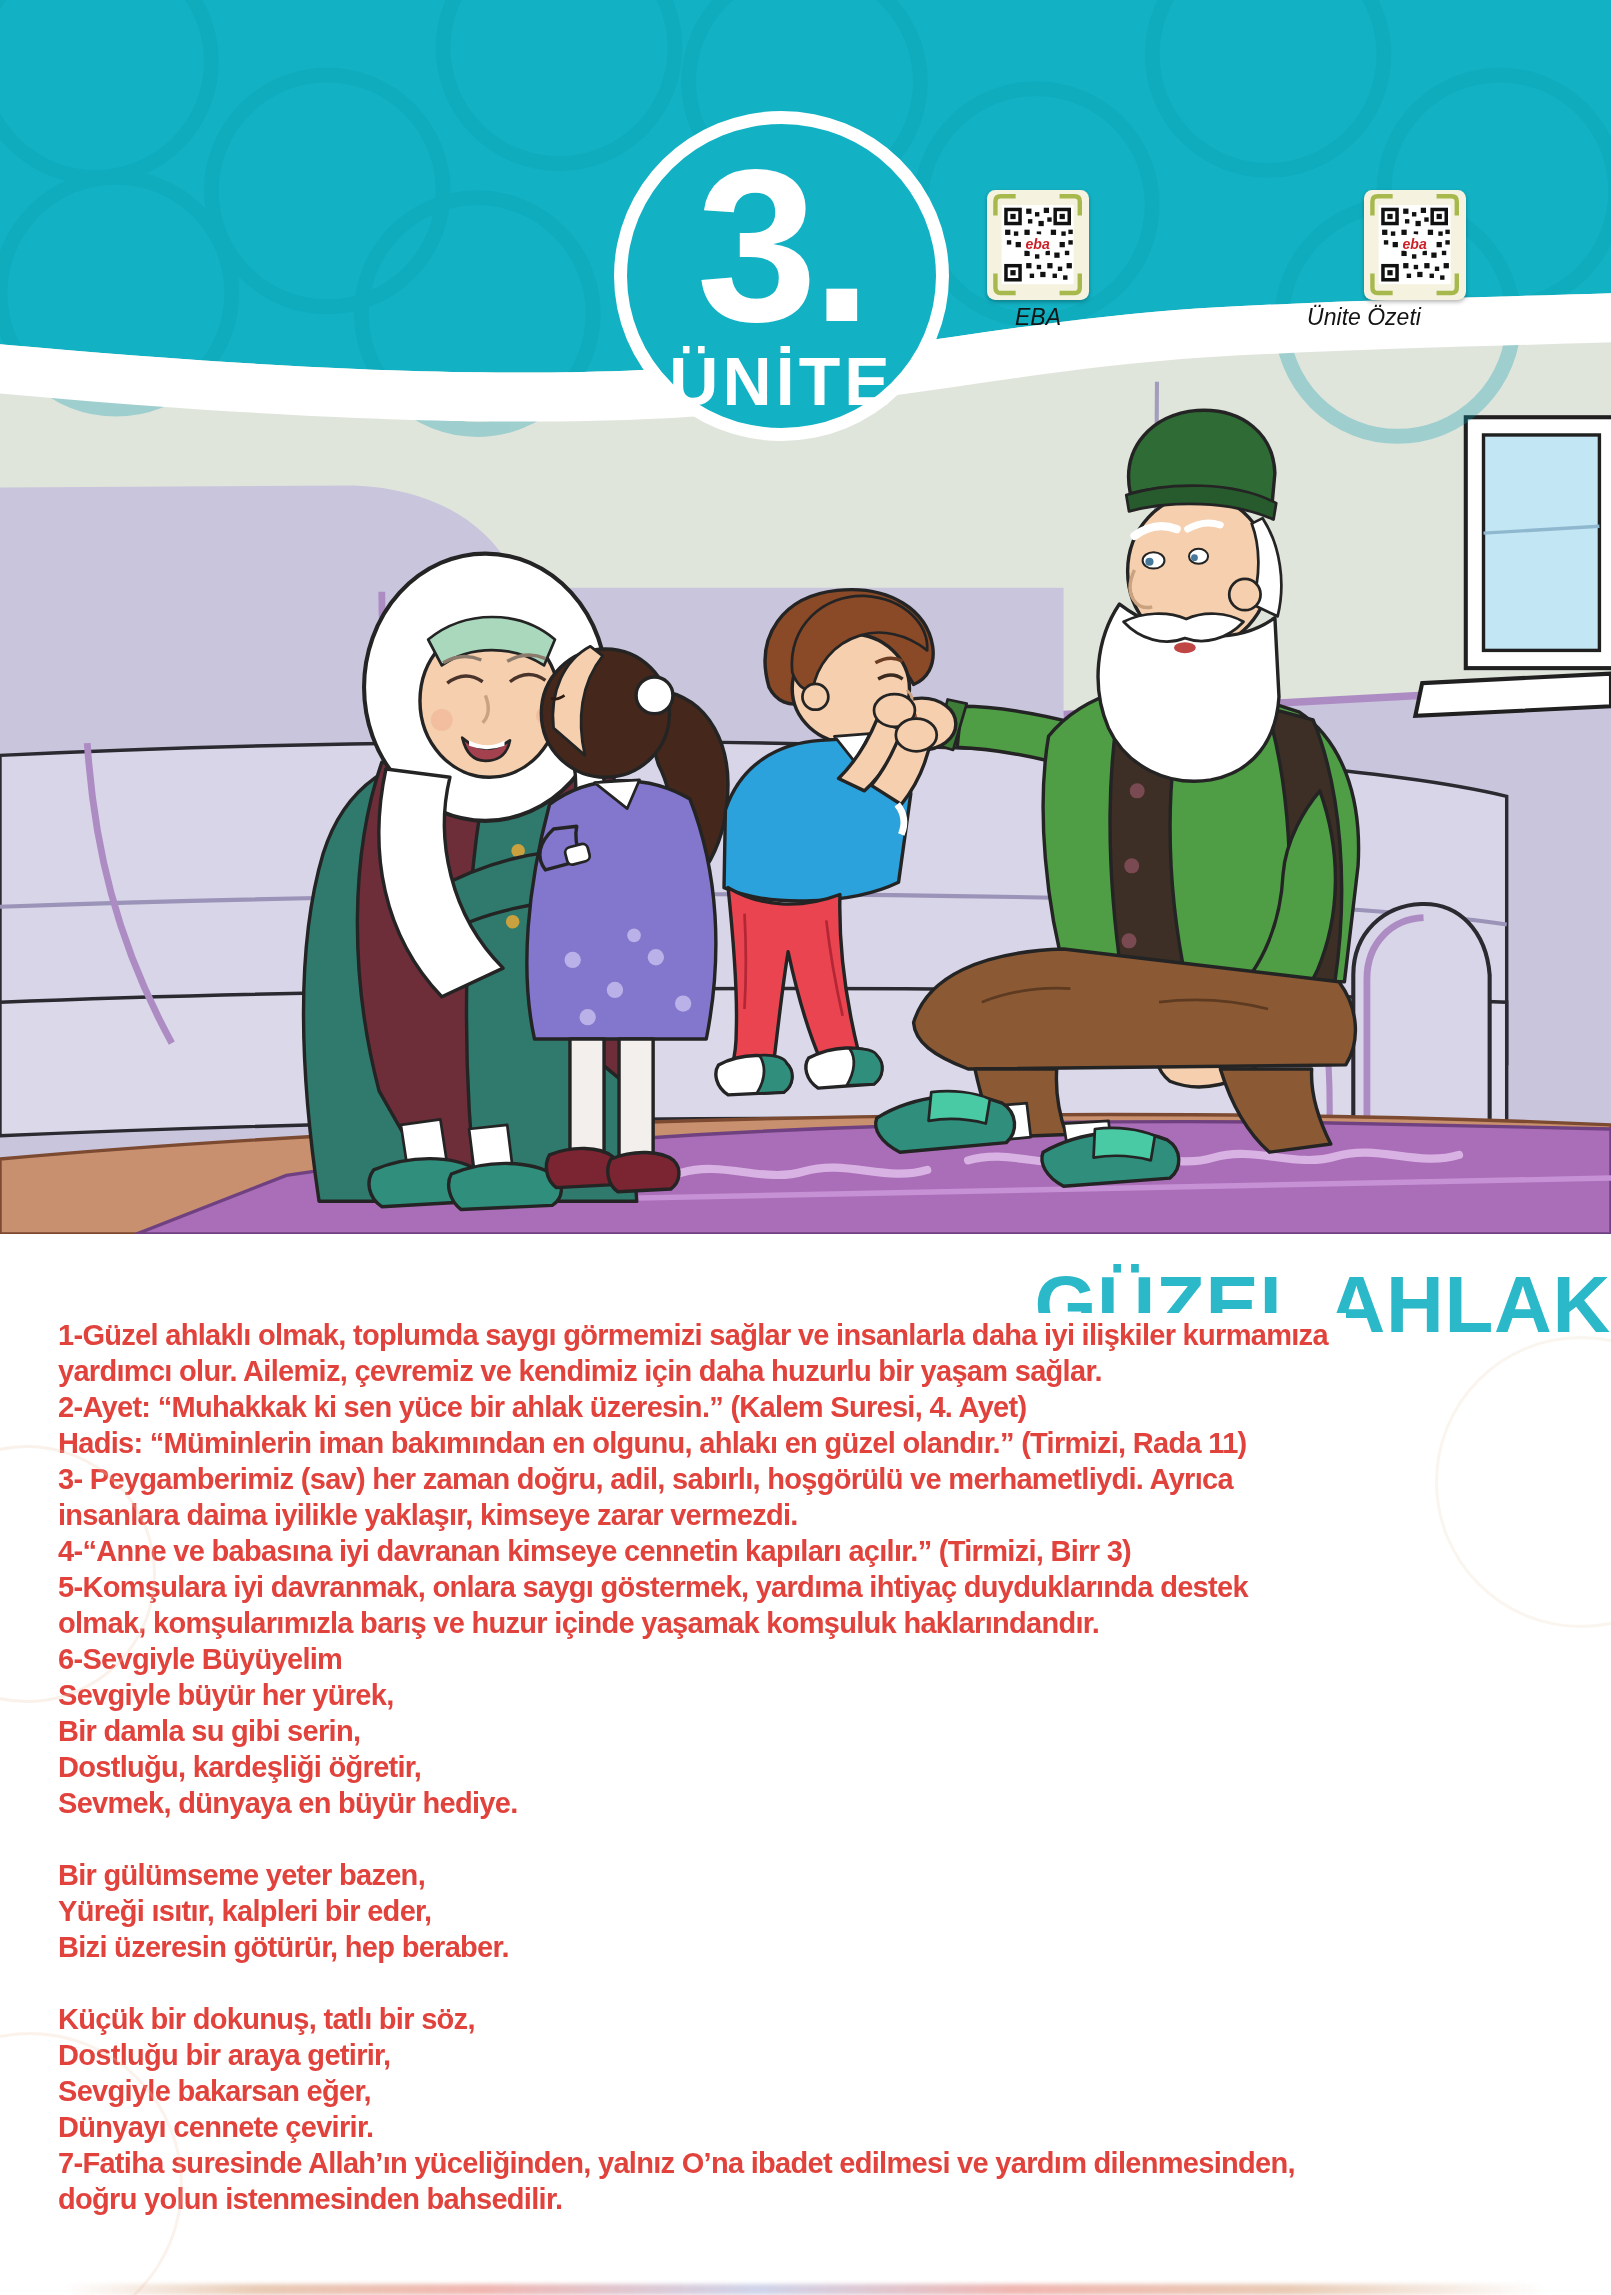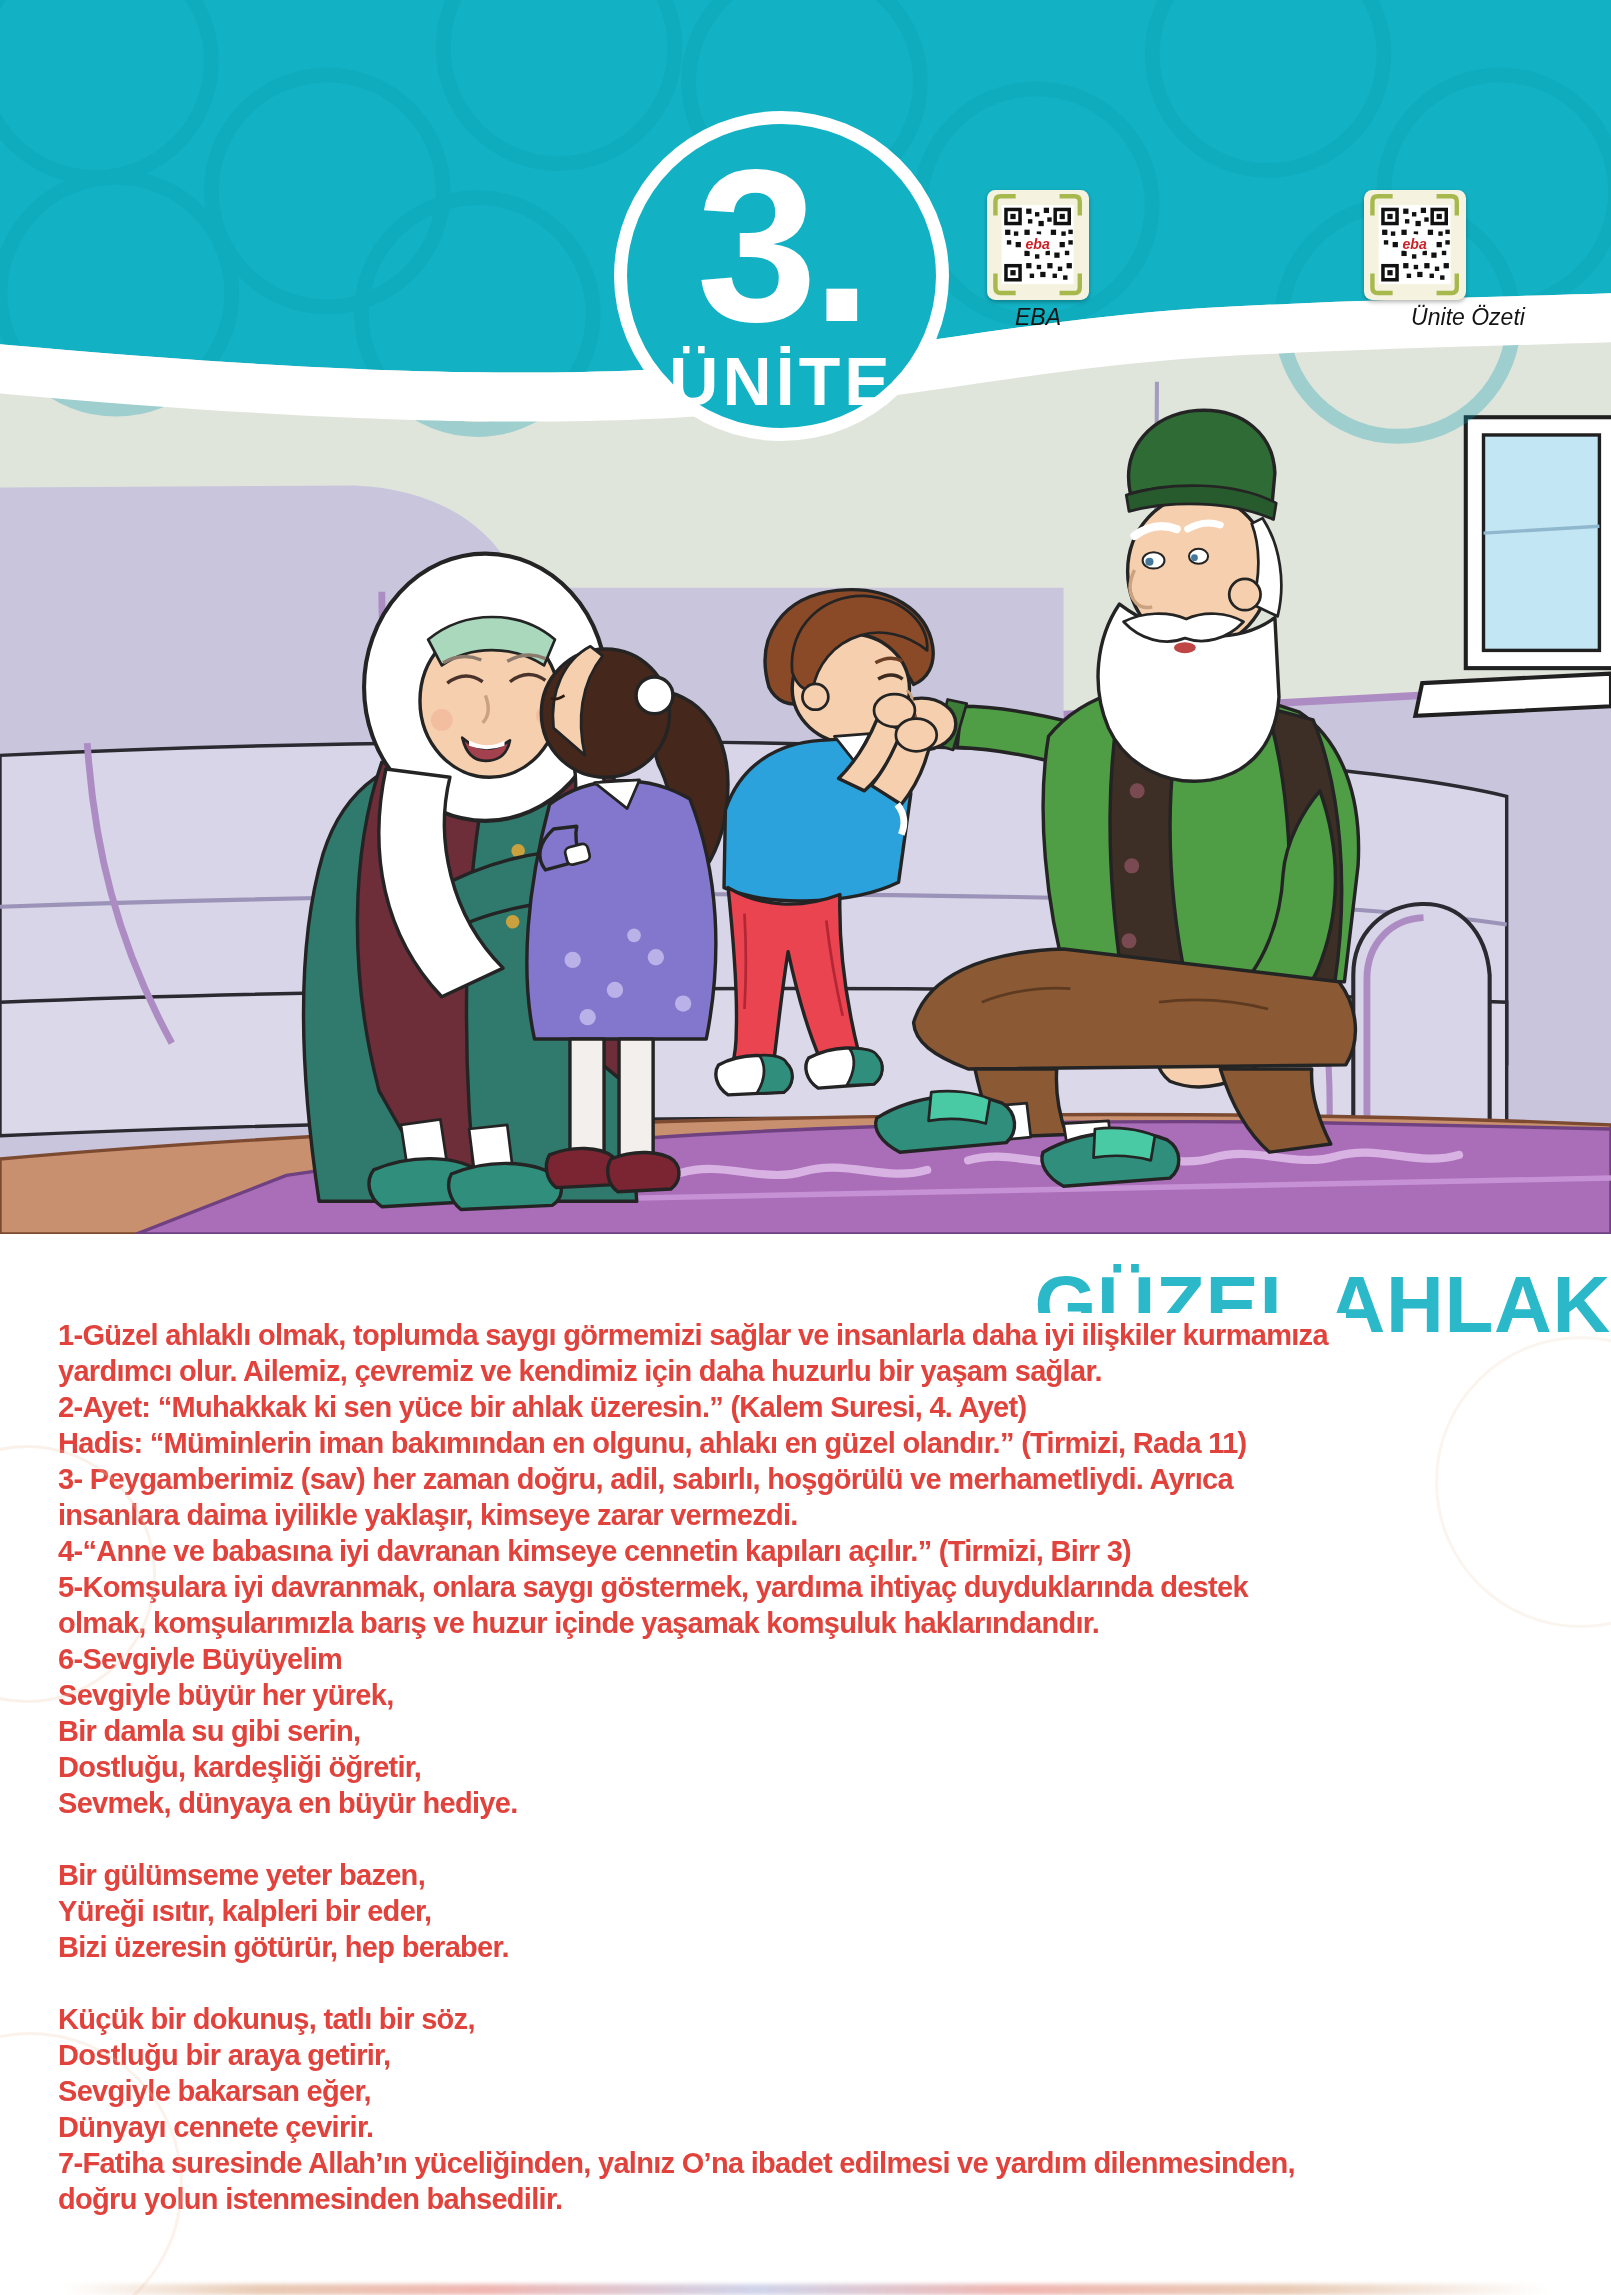--- a/index.html
+++ b/index.html
@@ -15,21 +15,21 @@
 
   
   .qr{position:absolute;width:102px;height:110px;background:#f5f2df;border-radius:8.2px;
       box-shadow:0 2px 4.1px rgba(0,0,0,.3);z-index:2;margin:0;padding:1.4px;box-sizing:border-box;}
   .qr svg{width:100%;height:100%;display:block;}
   .qr-1{left:987px;top:190px;}
   .qr-2{left:1364px;top:190px;}
   .qr-label{position:absolute;font-style:italic;font-size:23px;color:#141414;transform:translateX(-50%);
     z-index:2;white-space:nowrap;}
   .ql-1{left:1038px;top:304px;}
-  .ql-2{left:1468px;top:304px;}
+  .ql-2{left:1364px;top:304px;}
 
   
   .title{position:absolute;left:0;top:1259px;width:1611px;margin:0;text-align:right;
     font-size:80px;font-weight:bold;color:#2bb8c9;letter-spacing:0.7px;z-index:1;}
   .text-block{position:absolute;left:0;top:1313px;width:1346px;padding:4.1px 20.5px 20.5px 58px;
     box-sizing:border-box;background:#ffffff;z-index:2;color:#e2423c;font-weight:bold;
     font-size:29px;letter-spacing:-0.7px;}
   .text-line{min-height:36px;line-height:36px;white-space:nowrap;}
 
   

